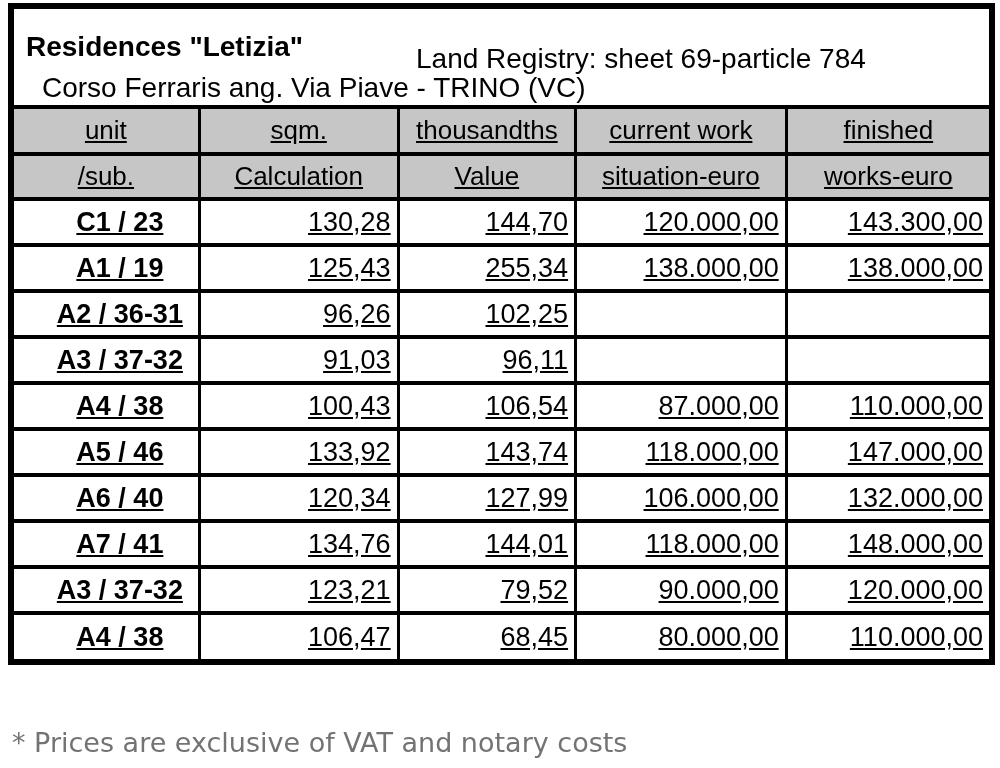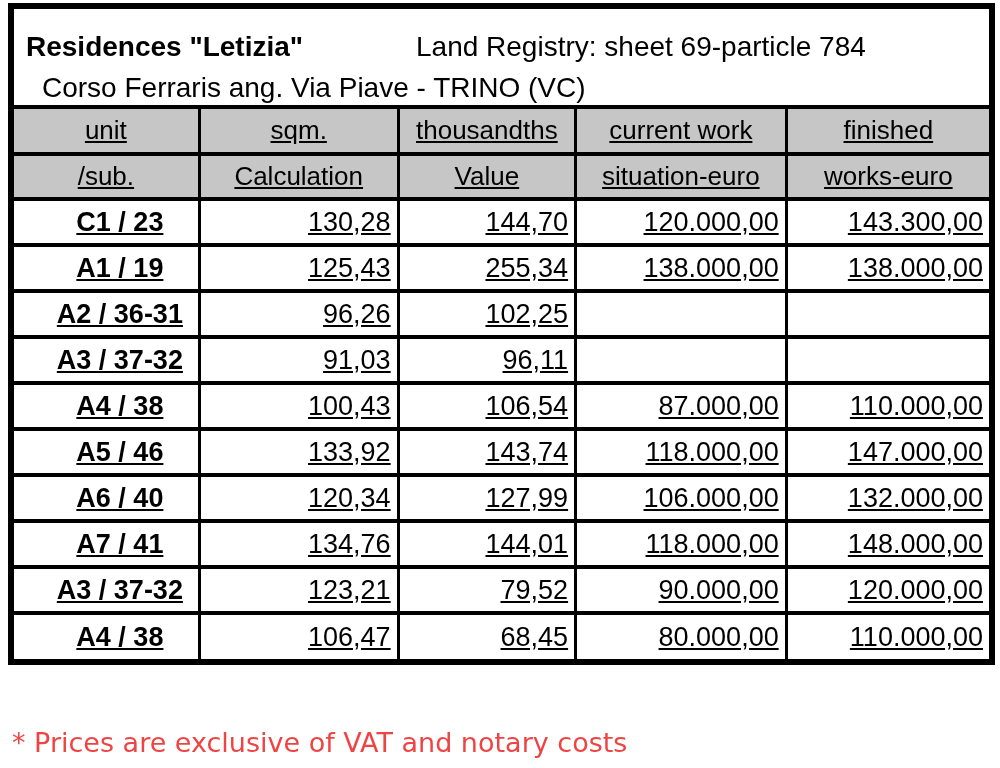--- a/index.html
+++ b/index.html
@@ -28,21 +28,21 @@
     position: absolute;
     top: 22px; left: 12px; right: 8px;
     white-space: nowrap;
   }
   .doc-title {
     font-weight: bold;
     font-size: 28px;
   }
   .doc-registry {
     position: absolute;
-    left: 390px; top: 0;
+    left: 390px; top: 12px;
     font-size: 28px;
   }
   .doc-address {
     position: absolute;
     top: 63px; left: 28px;
     font-size: 28px;
     white-space: nowrap;
   }
   table {
     width: 100%;
@@ -87,21 +87,21 @@
     font-size: 27px;
     text-align: right;
     padding-right: 6px;
     vertical-align: middle;
   }
   .footnote {
     position: absolute;
     left: 12px; top: 727px;
     font-family: "DejaVu Sans", sans-serif;
     font-size: 27px;
-    color: #ef4444;
+    color: #737373;
     white-space: nowrap;
   }
 </style>
 </head>
 <body>
 
 <div class="doc-box">
 
   <div class="title-block">
     <div class="title-line1">

